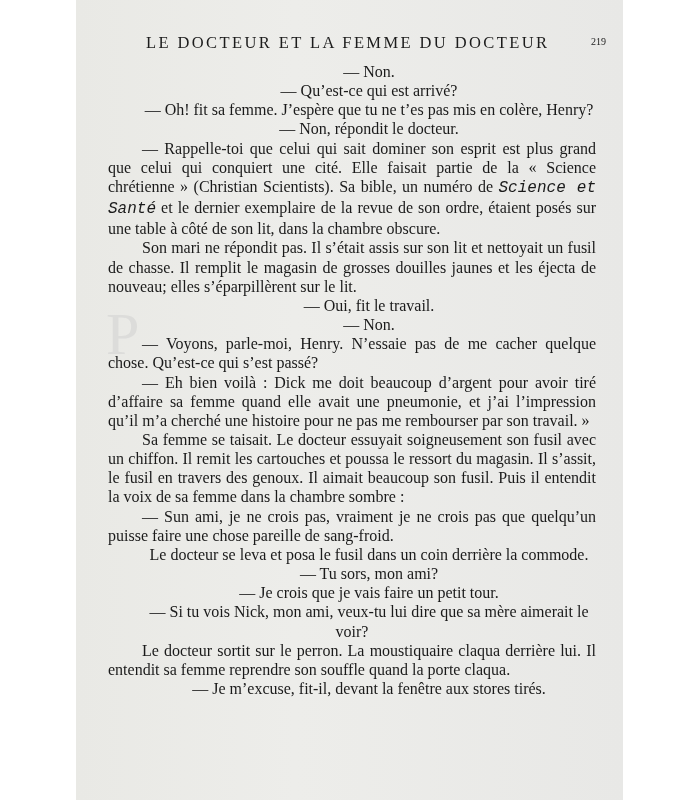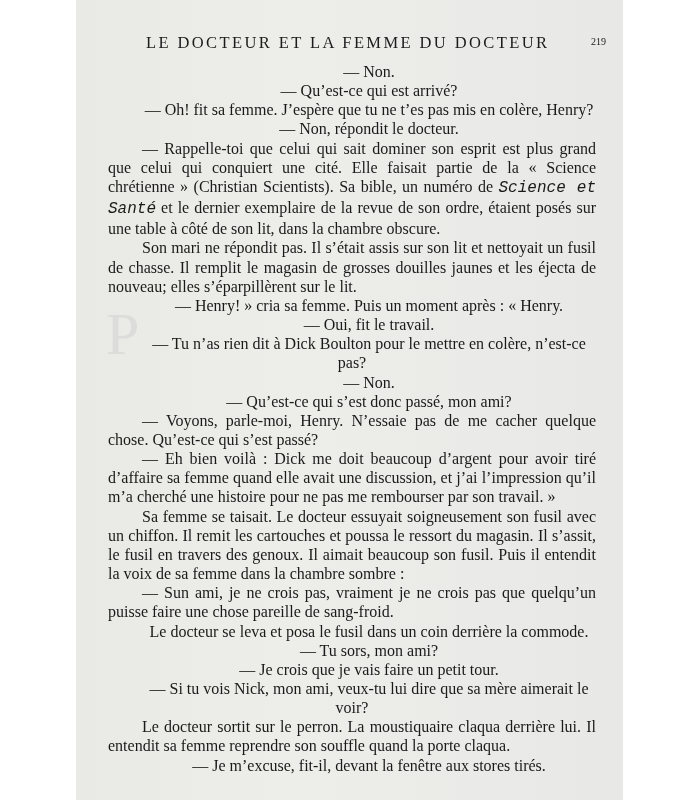--- a/index.html
+++ b/index.html
@@ -46,27 +46,24 @@
     <span class="page-number">219</span>
   </div>
 
   <div class="text" id="body-text">
     <p class="ind left">— Non.</p>
     <p class="ind left">— Qu’est-ce qui est arrivé?</p>
     <p class="ind left">— Oh! fit sa femme. J’espère que tu ne t’es pas mis en colère, Henry?</p>
     <p class="ind left">— Non, répondit le docteur.</p>
     <p class="ind"><span>— Rappelle-toi que celui qui sait dominer son esprit est plus grand que celui qui conquiert une cité. Elle faisait partie de la « Science chrétienne » (Christian Scientists). Sa bible, un numéro de </span><em>Science et Santé</em><span> et le dernier exemplaire de la revue de son ordre, étaient posés sur une table à côté de son lit, dans la chambre obscure.</span></p>
     <p class="ind">Son mari ne répondit pas. Il s’était assis sur son lit et nettoyait un fusil de chasse. Il remplit le magasin de grosses douilles jaunes et les éjecta de nouveau; elles s’éparpillèrent sur le lit.</p>
-    <p class="ind left">— Henry! » cria sa femme. Puis un moment après : « Henry.</p>
     <p class="ind left">— Oui, fit le travail.</p>
-    <p class="ind left">— Tu n’as rien dit à Dick Boulton pour le mettre en colère, n’est-ce pas?</p>
     <p class="ind left">— Non.</p>
-    <p class="ind left">— Qu’est-ce qui s’est donc passé, mon ami?</p>
     <p class="ind">— Voyons, parle-moi, Henry. N’essaie pas de me cacher quelque chose. Qu’est-ce qui s’est passé?</p>
-    <p class="ind">— Eh bien voilà : Dick me doit beaucoup d’argent pour avoir tiré d’affaire sa femme quand elle avait une discussion, et j’ai l’impression qu’il m’a cherché une histoire pour ne pas me rembourser par son travail. »</p>
+    <p class="ind">— Eh bien voilà : Dick me doit beaucoup d’argent pour avoir tiré d’affaire sa femme quand elle avait une pneumonie, et j’ai l’impression qu’il m’a cherché une histoire pour ne pas me rembourser par son travail. »</p>
     <p class="ind">Sa femme se taisait. Le docteur essuyait soigneusement son fusil avec un chiffon. Il remit les cartouches et poussa le ressort du magasin. Il s’assit, le fusil en travers des genoux. Il aimait beaucoup son fusil. Puis il entendit la voix de sa femme dans la chambre sombre :</p>
     <p class="ind">— Sun ami, je ne crois pas, vraiment je ne crois pas que quelqu’un puisse faire une chose pareille de sang-froid.</p>
     <p class="ind left">Le docteur se leva et posa le fusil dans un coin derrière la commode.</p>
     <p class="ind left">— Tu sors, mon ami?</p>
     <p class="ind left">— Je crois que je vais faire un petit tour.</p>
     <p class="ind left">— Si tu vois Nick, mon ami, veux-tu lui dire que sa mère aimerait le voir?</p>
     <p class="ind">Le docteur sortit sur le perron. La moustiquaire claqua derrière lui. Il entendit sa femme reprendre son souffle quand la porte claqua.</p>
     <p class="ind left">— Je m’excuse, fit-il, devant la fenêtre aux stores tirés.</p>
 
   </div>

